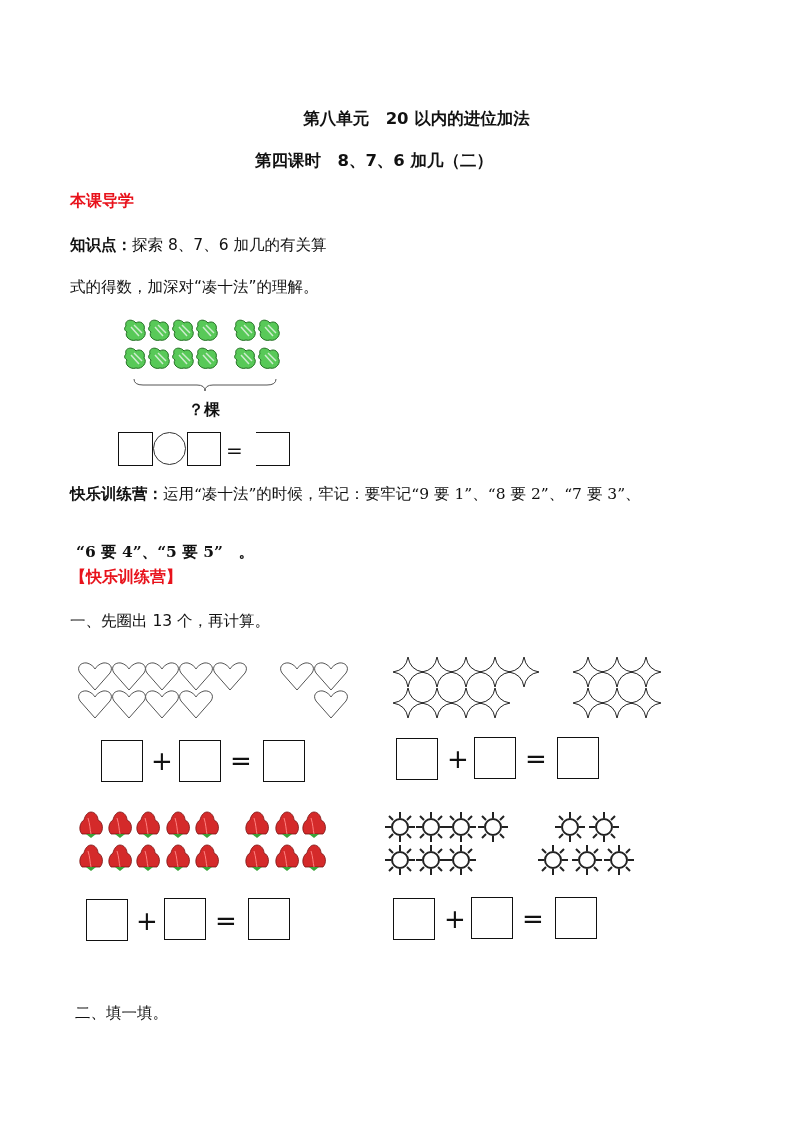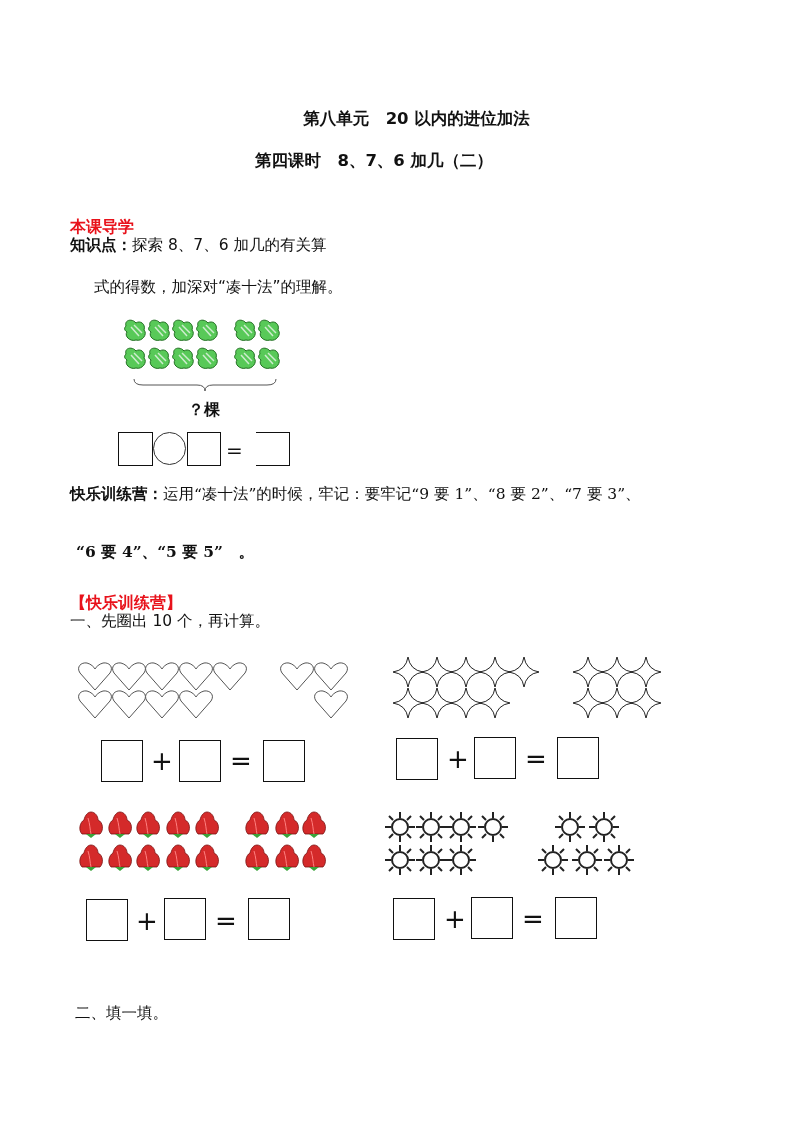--- a/index.html
+++ b/index.html
@@ -2,37 +2,37 @@
 <html><head>
 <meta charset="utf-8">
 <style>
   html, body { margin: 0; padding: 0; background: #ffffff; }
   body { width: 793px; height: 1122px; position: relative; overflow: hidden;
          font-family: "DejaVu Sans", "Liberation Sans", sans-serif; color: #111; }
   .abs { position: absolute; }
   .title { font-size: 16.5px; font-weight: bold; white-space: nowrap; }
   .body-text { font-size: 15.5px; white-space: nowrap; }
   .serif { font-family: "DejaVu Serif", "Liberation Serif", serif; margin-top: 16px; }
-  .red { color: #e8121b; font-weight: bold; font-size: 16px; margin-top: 26px; }
+  .red { color: #e8121b; font-weight: bold; font-size: 16px; }
   .bold { font-weight: bold; }
   .box { position: absolute; border: 1.6px solid #111; background: #fff; box-sizing: border-box; }
   .op { position: absolute; font-size: 26px; line-height: 26px; font-family: "DejaVu Sans", sans-serif; }
   svg { position: absolute; overflow: visible; }
 </style>
 </head>
 <body>
 
 <div class="abs title" style="left:0;width:793px;text-align:center;top:108px;margin-left:20px;">第八单元　20 以内的进位加法</div>
 <div class="abs title" style="left:0;width:748px;text-align:center;top:150px;">第四课时　8、7、6 加几（二）</div>
 
 <div class="abs red" style="left:70px;top:191px;">本课导学</div>
 <div class="abs body-text" style="left:70px;top:235px;">
   <span class="bold">知识点：</span><span>探索 8、7、6 加几的有关算</span>
 </div>
-<div class="abs body-text" style="left:70px;top:277px;margin-left:24px;">式的得数，加深对“凑十法”的理解。</div>
+<div class="abs body-text" style="left:70px;top:277px;">式的得数，加深对“凑十法”的理解。</div>
 
 <div class="abs" style="left:122px;top:318px;width:165px;height:60px;">
   <svg width="165" height="60">
     <defs>
       <g id="cab">
         <path d="M2,6 C0,0 8,-2 12,3 C16,0 22,4 20,10 C24,14 18,22 12,20 C6,22 0,16 3,12 C0,10 0,8 2,6 Z" fill="#58c958" stroke="#1f6e1f" stroke-width="1"></path>
         <path d="M7,7 L15,16 M10,5 L18,13" stroke="#cdeccd" stroke-width="1.5"></path>
       </g>
     </defs>
     <use href="#cab" x="2" y="2"></use>
@@ -59,21 +59,21 @@
 <div class="box" style="left:187px;top:432px;width:34px;height:34px;"></div>
 <div class="op" style="left:226px;top:437px;font-size:20px;">=</div>
 <div class="box" style="left:256px;top:432px;width:34px;height:34px;border-left:none;"></div>
 
 <div class="abs body-text" style="left:70px;top:484px;">
   <span class="bold">快乐训练营：</span><span class="serif">运用“凑十法”的时候，牢记：要牢记“9 要 1”、“8 要 2”、“7 要 3”、</span>
 </div>
 <div class="abs body-text serif" style="left:76px;top:526px;font-weight:bold;">“6 要 4”、“5 要 5”　。</div>
 
 <div class="abs red" style="left:70px;top:567px;text-align:right;">【快乐训练营】</div>
-<div class="abs body-text" style="left:70px;top:611px;">一、先圈出 10 个，再计算。</div>
+<div class="abs body-text" style="left:70px;top:611px;">一、先圈出 13 个，再计算。</div>
 
 <svg style="left:78px;top:662px;" width="275" height="60">
   <defs>
     <path id="heart" d="M17,28 L2,11 C-2,5 3,0 9,1 C13,2 16,5 17,7 C18,5 21,2 25,1 C31,0 36,5 32,11 Z" fill="#fff" stroke="#555" stroke-width="1"></path>
   </defs>
   <use href="#heart" x="0" y="0"></use>
     <use href="#heart" x="34" y="0"></use>
     <use href="#heart" x="67" y="0"></use>
     <use href="#heart" x="101" y="0"></use>
     <use href="#heart" x="135" y="0"></use>

